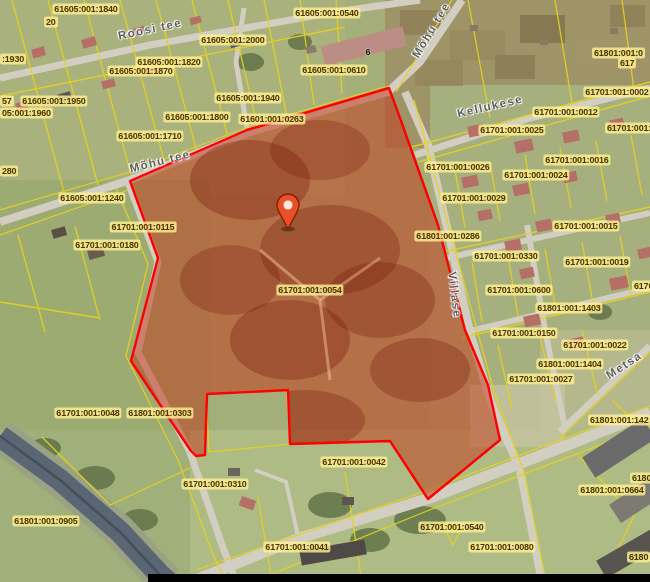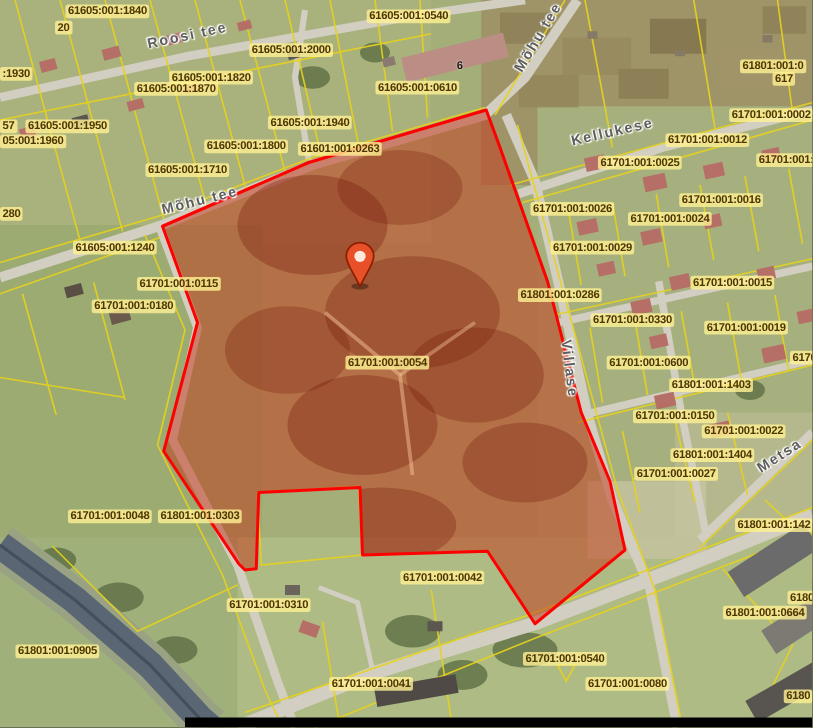--- a/index.html
+++ b/index.html
@@ -232,21 +232,21 @@
       <div class="plabel" style="left: 577px; top: 160px; transform: translate(-50%, -50%);">61701:001:0016</div>
       <div class="plabel" style="left: 536px; top: 175px; transform: translate(-50%, -50%);">61701:001:0024</div>
       <div class="plabel" style="left: 474px; top: 198px; transform: translate(-50%, -50%);">61701:001:0029</div>
       <div class="plabel" style="left: 586px; top: 226px; transform: translate(-50%, -50%);">61701:001:0015</div>
       <div class="plabel" style="left: 605px; top: 128px; transform: translateY(-50%);">61701:001:</div>
       <div class="plabel" style="left: 632px; top: 286px; transform: translateY(-50%);">6170</div>
       <div class="plabel" style="left: 506px; top: 256px; transform: translate(-50%, -50%);">61701:001:0330</div>
       <div class="plabel" style="left: 597px; top: 262px; transform: translate(-50%, -50%);">61701:001:0019</div>
       <div class="plabel" style="left: 519px; top: 290px; transform: translate(-50%, -50%);">61701:001:0600</div>
       <div class="plabel" style="left: 569px; top: 308px; transform: translate(-50%, -50%);">61801:001:1403</div>
-      <div class="plabel" style="left: 524px; top: 333px; transform: translate(-50%, -50%); margin-left: 16px;">61701:001:0150</div>
+      <div class="plabel" style="left: 524px; top: 333px; transform: translate(-50%, -50%);">61701:001:0150</div>
       <div class="plabel" style="left: 541px; top: 379px; transform: translate(-50%, -50%);">61701:001:0027</div>
       <div class="plabel" style="left: 595px; top: 345px; transform: translate(-50%, -50%);">61701:001:0022</div>
       <div class="plabel" style="left: 570px; top: 364px; transform: translate(-50%, -50%);">61801:001:1404</div>
       <div class="plabel" style="left: 448px; top: 236px; transform: translate(-50%, -50%);">61801:001:0286</div>
       <div class="plabel" style="left: 588px; top: 420px; transform: translateY(-50%);">61801:001:142</div>
       <div class="plabel" style="left: 612px; top: 490px; transform: translate(-50%, -50%);">61801:001:0664</div>
       <div class="plabel" style="left: 630px; top: 478px; transform: translateY(-50%);">6180</div>
       <div class="plabel" style="left: 627px; top: 557px; transform: translateY(-50%);">6180</div>
       <div class="plabel" style="left: 46px; top: 521px; transform: translate(-50%, -50%);">61801:001:0905</div>
       <div class="slabel" style="left: 150px; top: 29px; transform: translate(-50%, -50%) rotate(-12deg);">Roosi tee</div>

